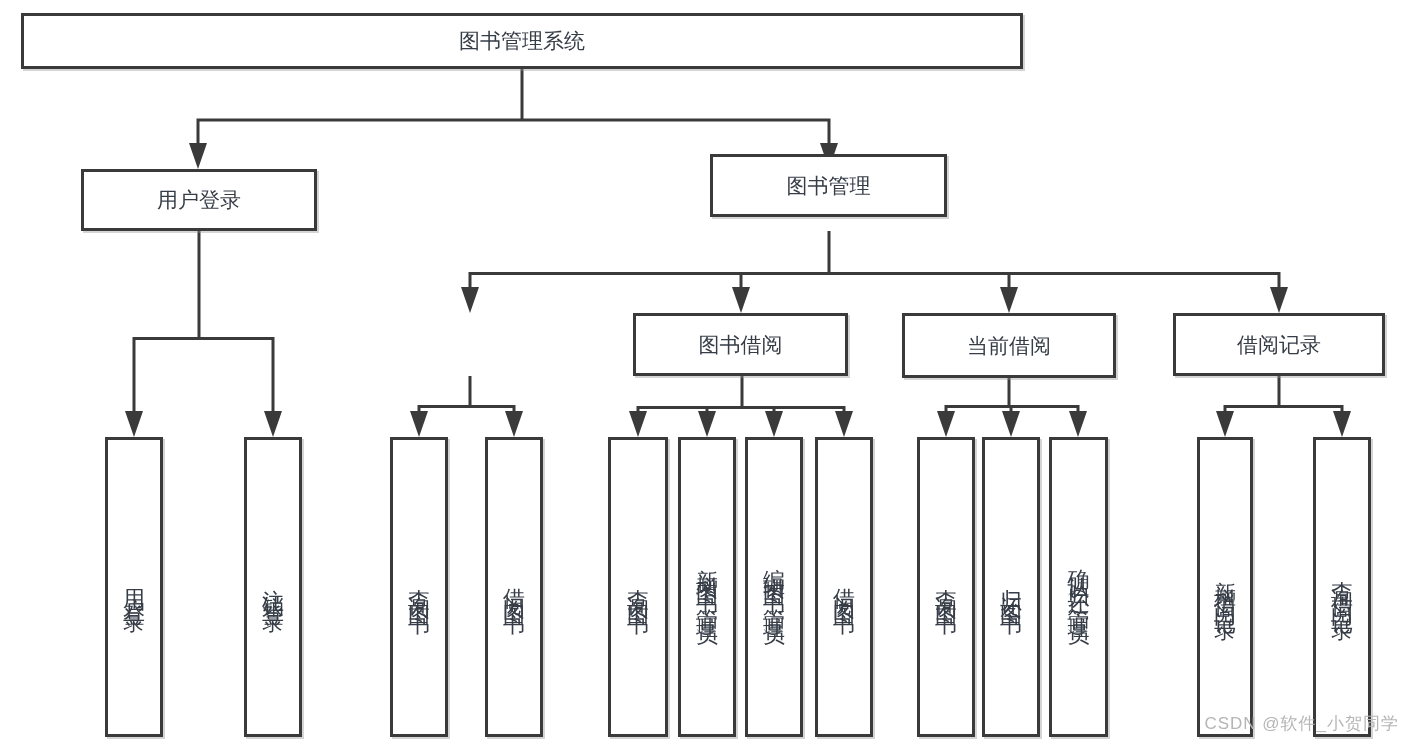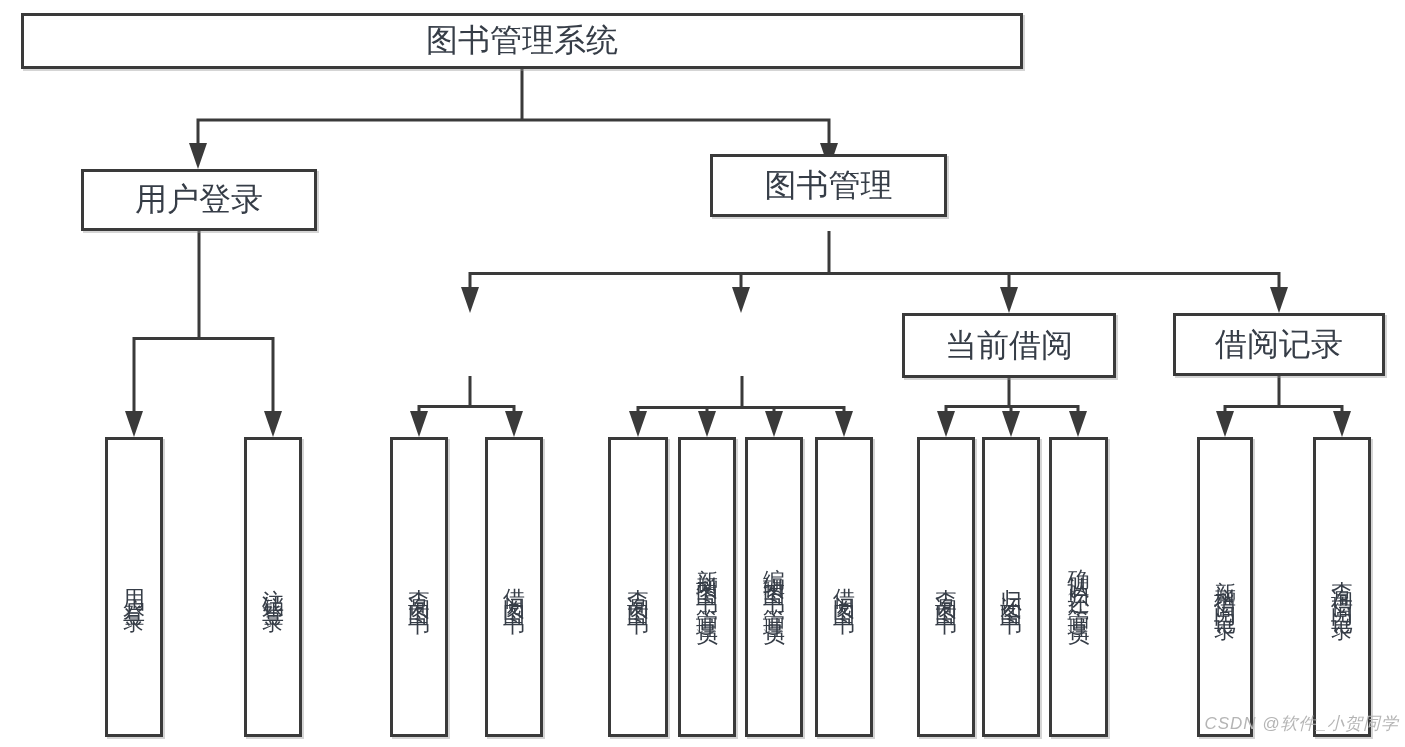--- a/index.html
+++ b/index.html
@@ -13,21 +13,21 @@
   #wires{position:absolute;left:0;top:0;width:1405px;height:747px;}
   .box{
     position:absolute;
     box-sizing:border-box;
     background:#ffffff;
     border:3px solid #3a3a3a;
     color:#363d47;
     display:flex;
     align-items:center;
     justify-content:center;
-    font-size:32px;
+    font-size:21px;
     box-shadow:2px 2px 0 rgba(150,150,150,0.40);
     white-space:nowrap;
   }
   .vbox{
     writing-mode:vertical-rl;
     text-orientation:mixed;
     font-size:22px;
     letter-spacing:8px;
     line-height:1;
     top:437px;
@@ -54,21 +54,20 @@
   #n-g4-1{left:982px;width:58px}
   #n-g4-2{left:1049px;width:59px}
   #n-g5-0{left:1197px;width:56px}
   #n-g5-1{left:1313px;width:58px}
   #watermark{
     position:absolute;
     right:6px;bottom:12px;
     color:#b5b5b5;
     font-size:17px;
     letter-spacing:1px;
-    font-style:italic;
   }
   .wire{stroke:#3a3a3a;stroke-width:3;fill:none;}
   .arrow{fill:#3a3a3a;stroke:none;}
 </style>
 </head>
 <body>
 
 <div id="canvas">
 
   <svg id="wires" viewBox="0 0 1405 747" xmlns="http://www.w3.org/2000/svg">
@@ -105,20 +104,21 @@
     <path class="wire" d="M1279 376 V405 M1223.5 406.5 H1343.5 M1225 406 V414 M1342 406 V414"></path>
     <polygon class="arrow" points="1216,411 1234,411 1225,437"></polygon>
     <polygon class="arrow" points="1333,411 1351,411 1342,437"></polygon>
   </svg>
 
   <div id="n-root" class="box">图书管理系统</div>
 
   <div id="n-l2-0" class="box">用户登录</div>
   <div id="n-l2-1" class="box">图书管理</div>
 
+  <div id="n-l3-1" class="box">图书借阅</div>
   <div id="n-l3-2" class="box">当前借阅</div>
   <div id="n-l3-3" class="box">借阅记录</div>
 
   <div id="n-g1-0" class="box vbox">用户登录</div>
   <div id="n-g1-1" class="box vbox">注销登录</div>
 
   <div id="n-g2-0" class="box vbox">查询图书</div>
   <div id="n-g2-1" class="box vbox">借阅图书</div>
 
   <div id="n-g3-0" class="box vbox">查询图书</div>

